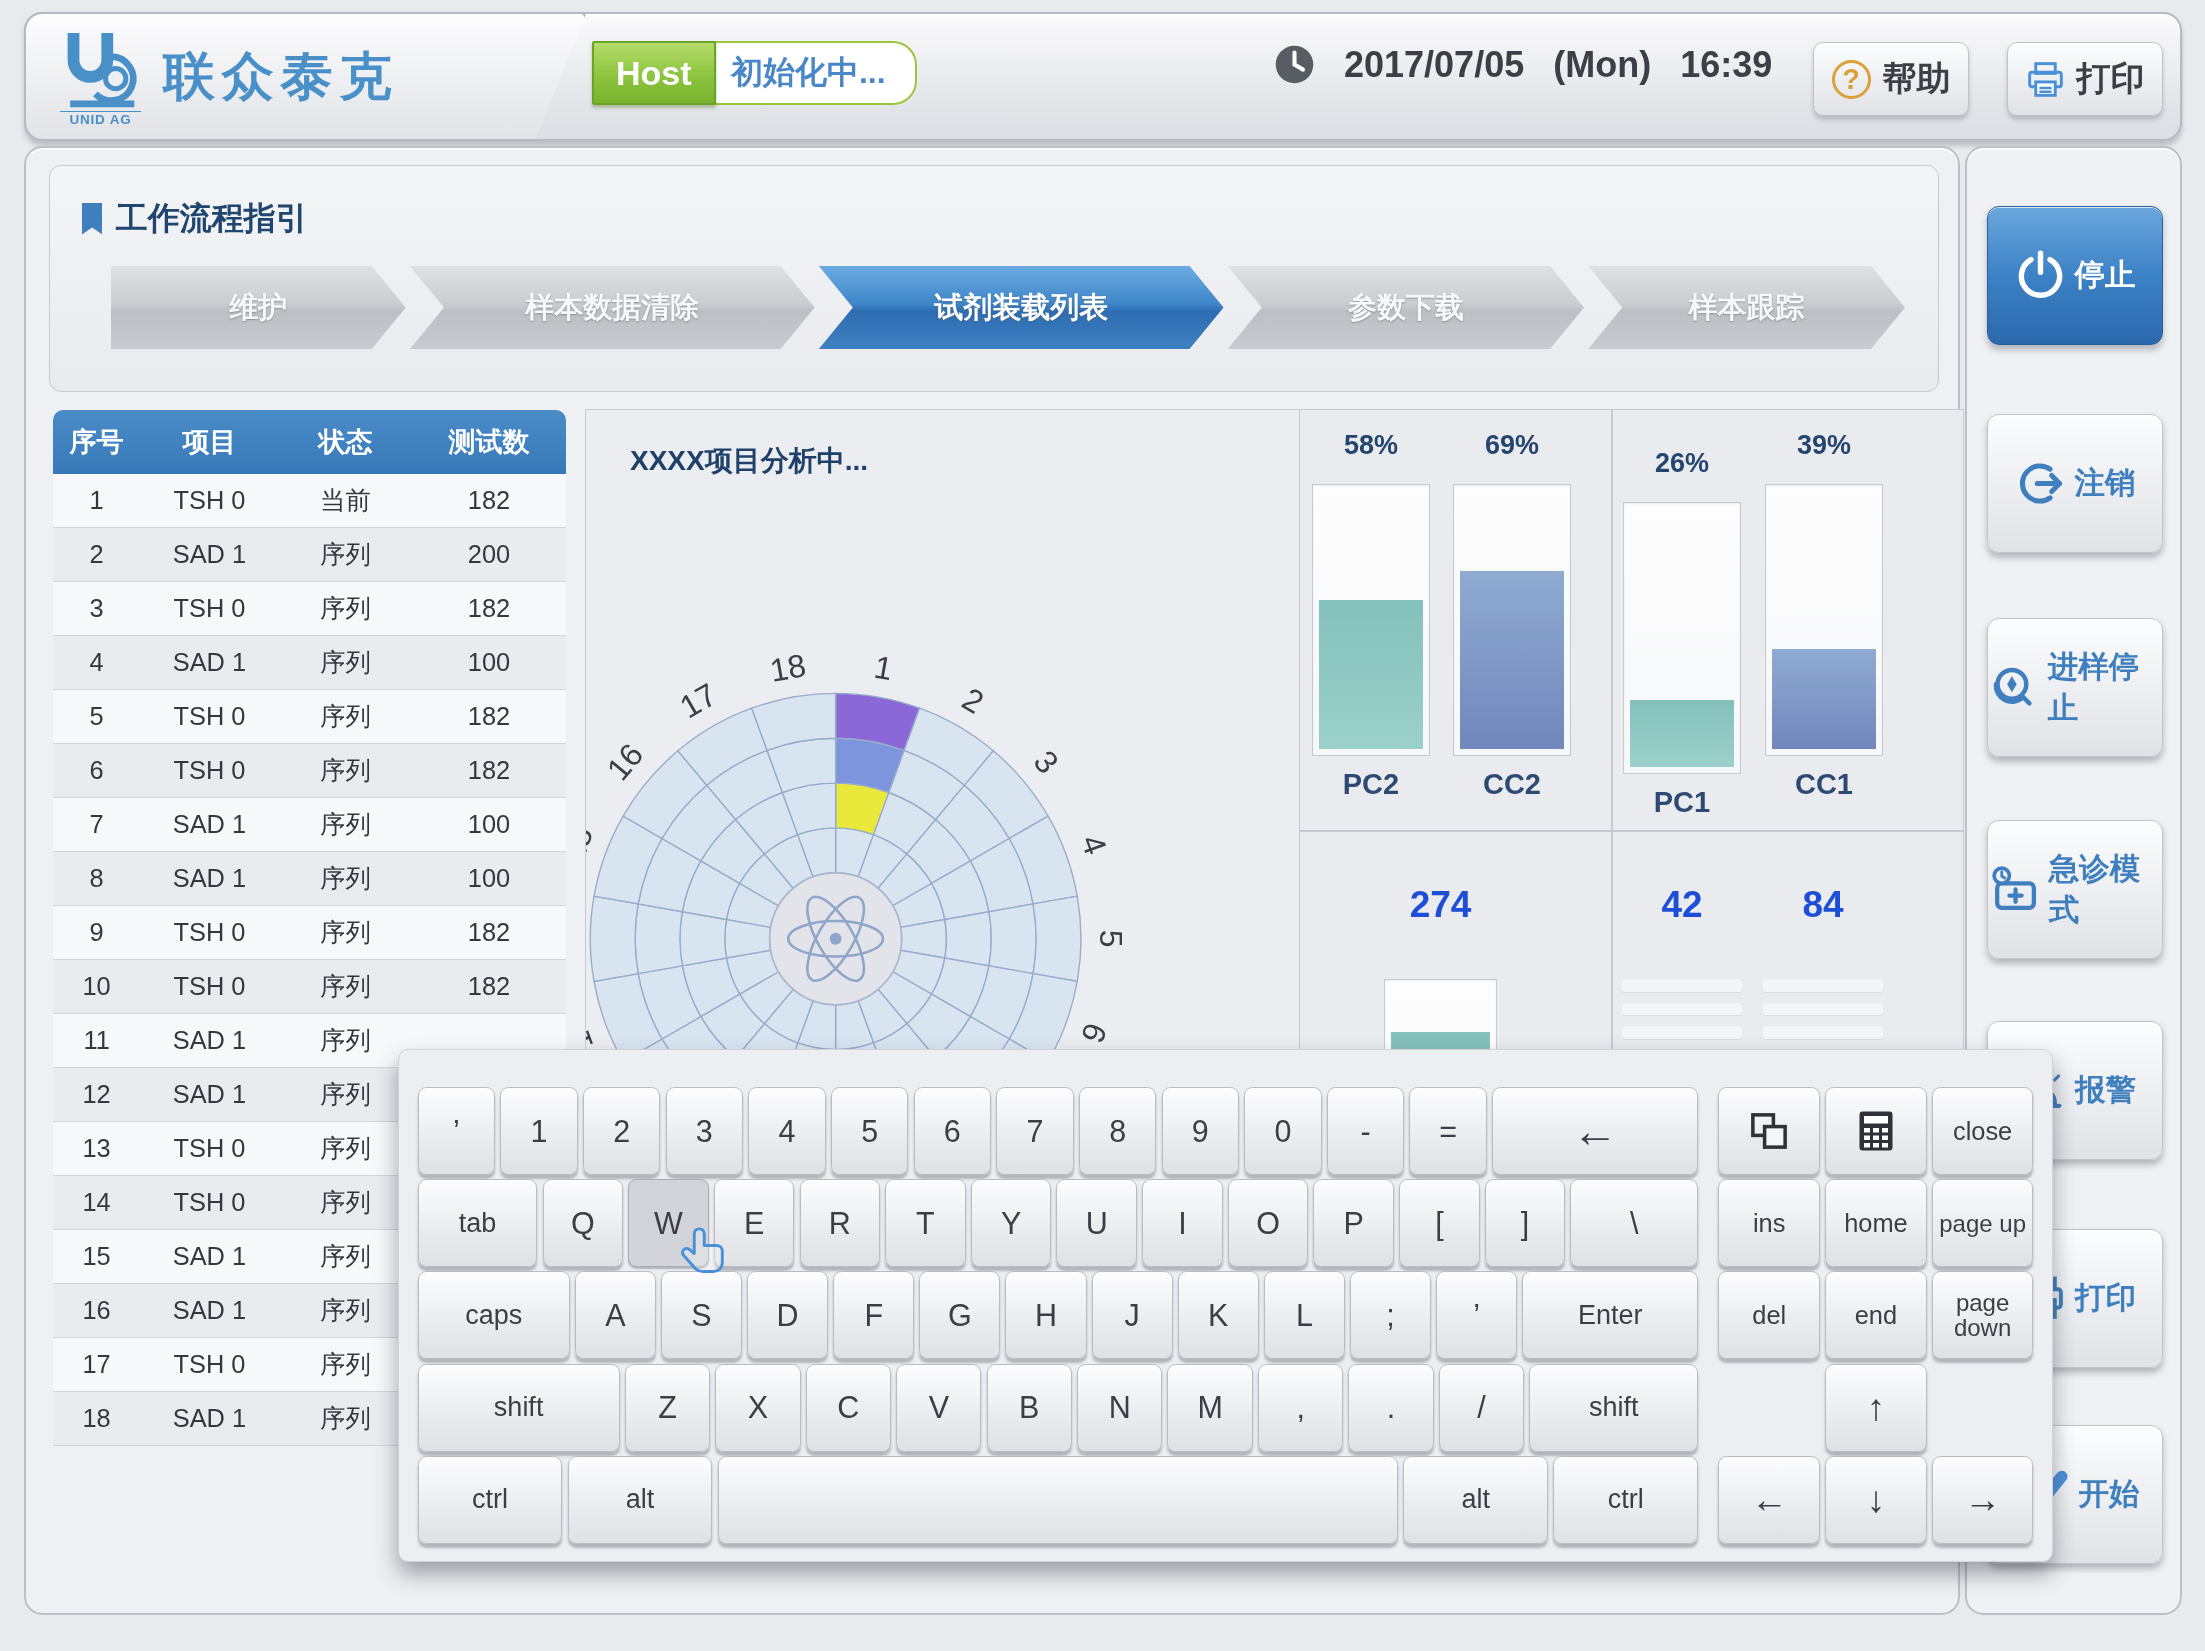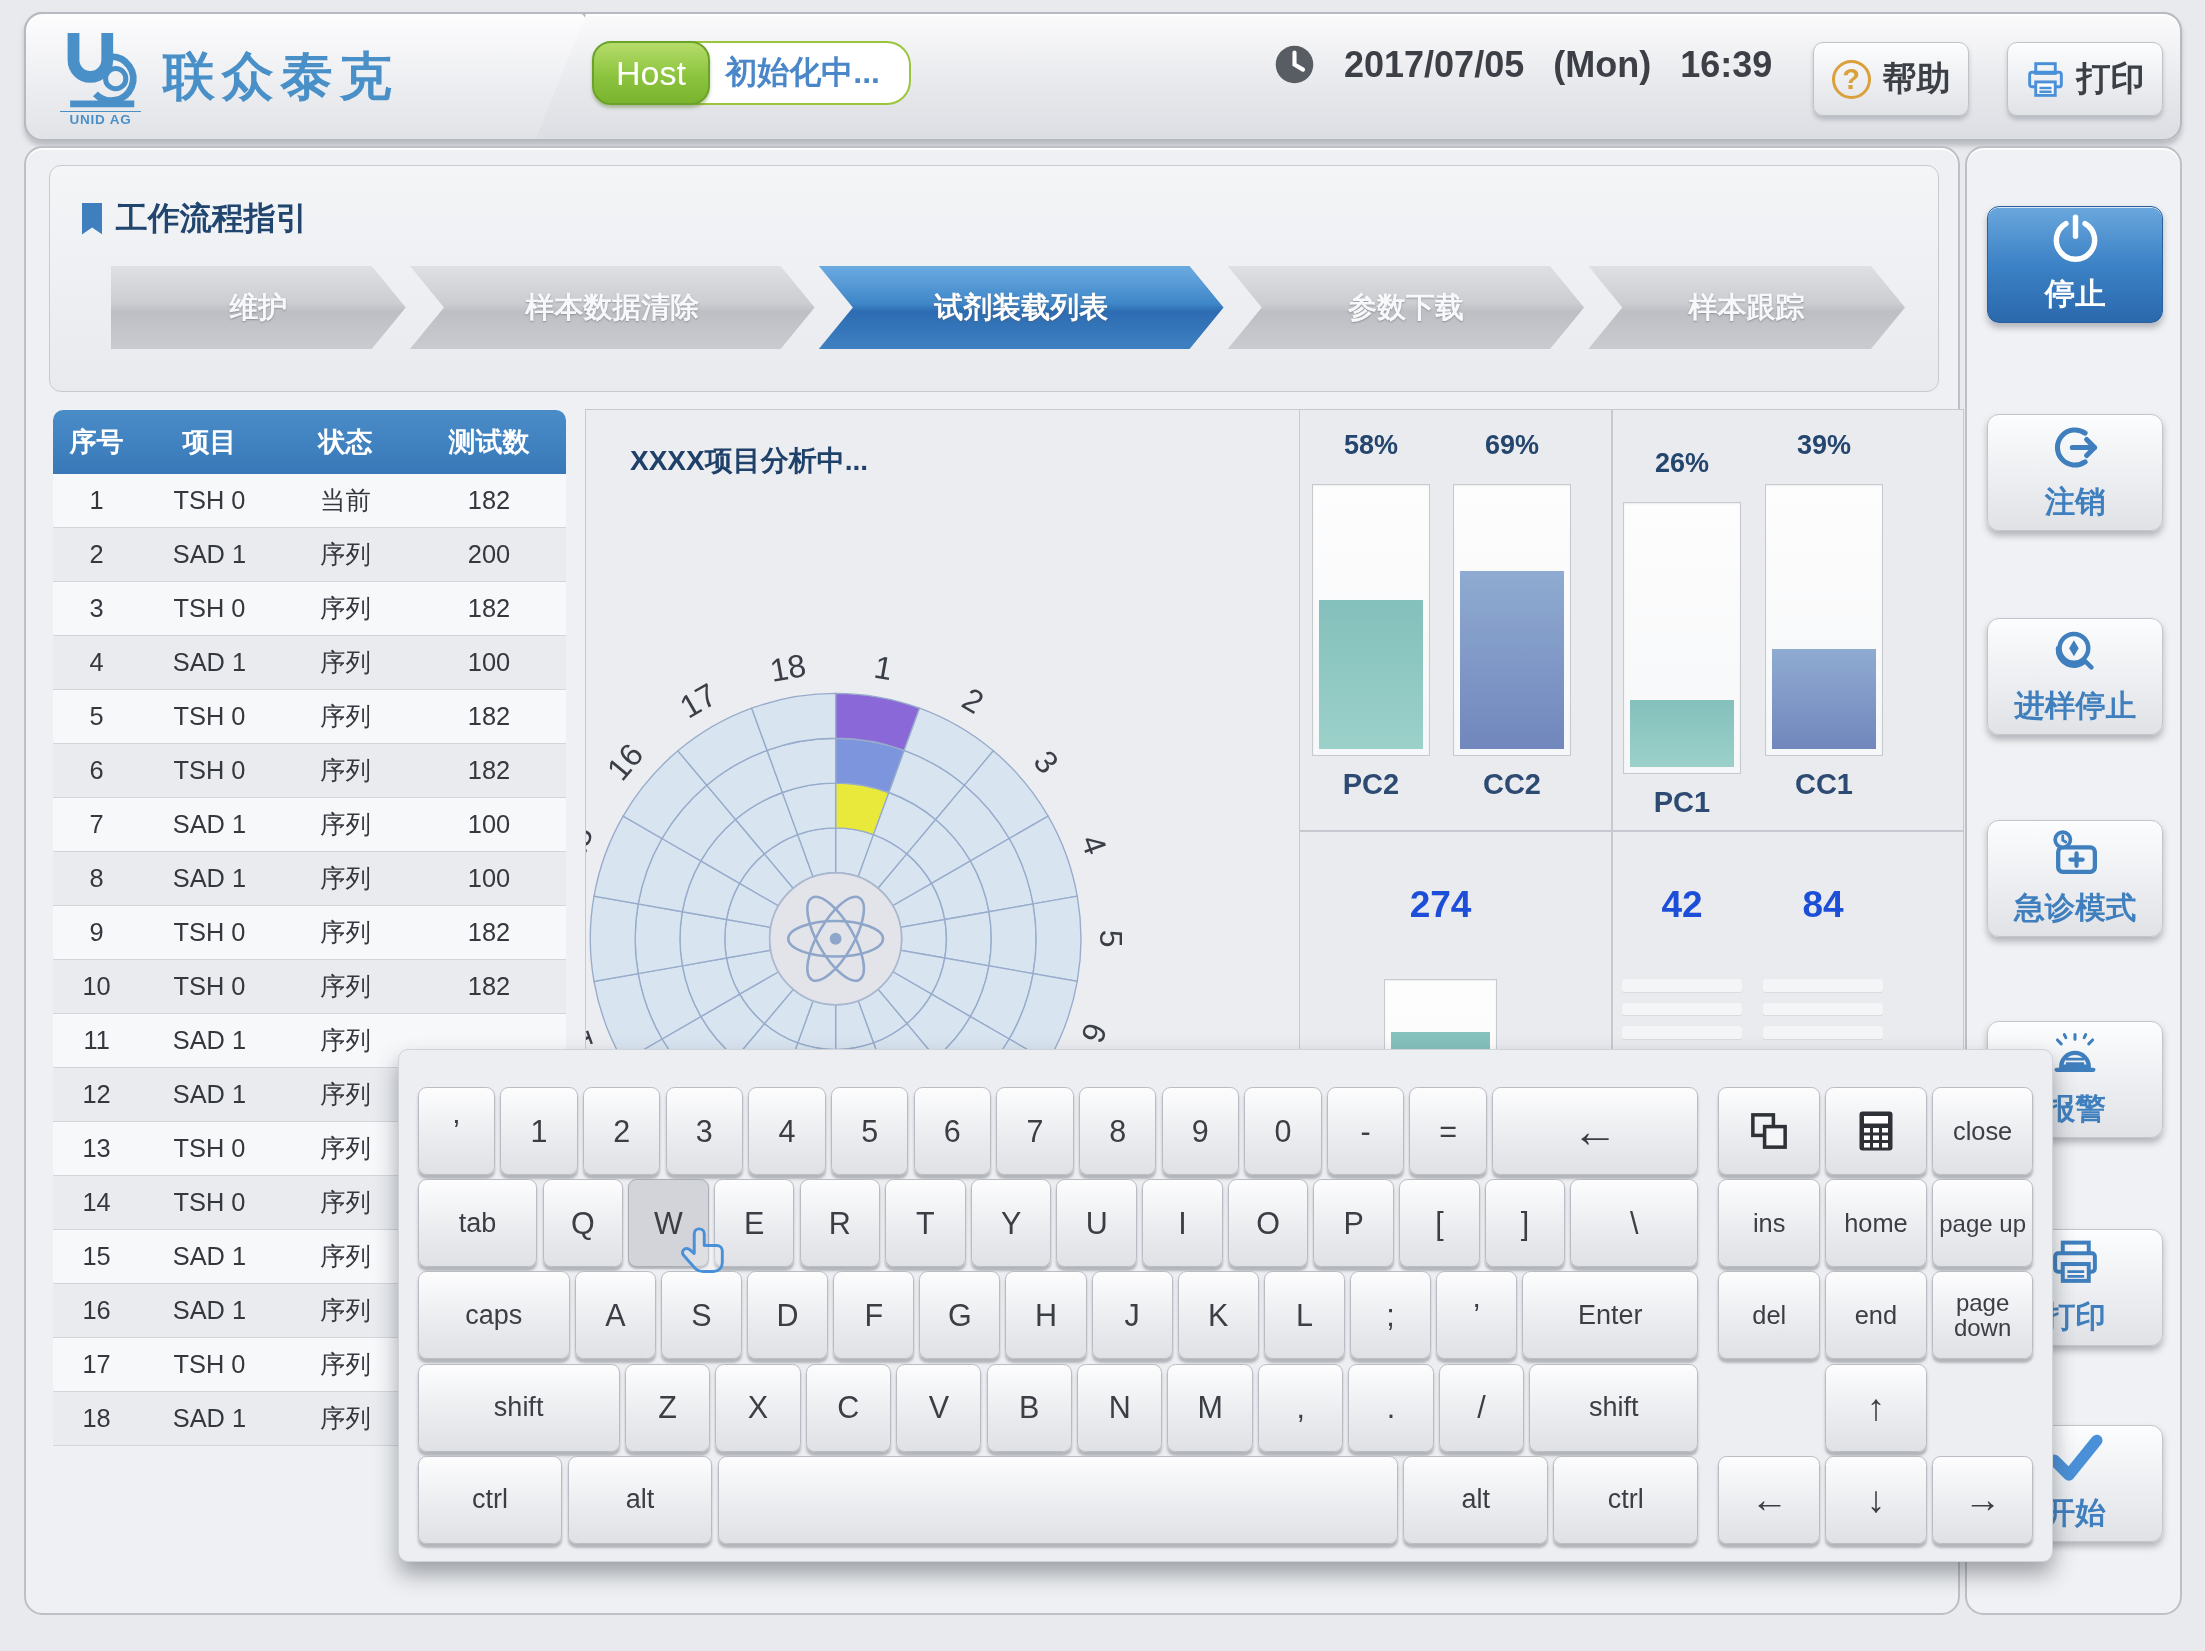--- a/index.html
+++ b/index.html
@@ -17,21 +17,21 @@
     box-shadow:0 4.2px 5.1px rgba(120,124,132,.4), inset 0 1.7px 0 #fff;}
   #logo-zone{position:absolute;left:24px;top:12px;width:563px;height:129px;
     background:linear-gradient(180deg,#fdfdfe,#ecedf0 60%,#e2e3e7);
     border:2.5px solid #b6b9c0;border-radius:18.6px 6.8px 6.8px 18.6px;
     clip-path:polygon(0 0,100% 0,calc(100% - 52px) 100%,0 100%);
     display:flex;align-items:center;padding-left:34px;gap:22px;}
   #logo-zone .brand{font-size:52px;font-weight:bold;color:#4a90c8;letter-spacing:6.8px;}
   .logo-caption{font-size:13.5px;color:#4a90c8;font-weight:bold;letter-spacing:0.8px;text-align:center;border-top:1.7px solid #4a90c8;}
   #host-badge{position:absolute;left:592px;top:41px;height:64px;display:flex;align-items:stretch;z-index:3;}
   #host-chip{background:linear-gradient(180deg,#b5dc6a,#8cc43f 55%,#7ab32e);border:2.5px solid #6aa22a;
-    border-radius:19px;color:#fff;font-size:34px;font-weight:normal;display:flex;align-items:center;
+    border-radius:2px;color:#fff;font-size:34px;font-weight:bold;display:flex;align-items:center;
     padding:0 22px;z-index:2;box-shadow:0 2.5px 3.4px rgba(90,120,40,.4);text-align:center;}
   #host-status{background:#fff;border:2.5px solid #9bc53d;border-left:none;border-radius:0 24px 24px 0;
     color:#4a87c8;font-size:32px;font-weight:bold;display:flex;align-items:center;
     padding:0 29px 0 34px;margin-left:-18.6px;}
   #datetime{position:absolute;left:1274px;top:0;height:129px;display:flex;align-items:center;gap:29px;
     font-size:36px;font-weight:bold;color:#3c4046;}
   .hdr-btn{position:absolute;top:42px;height:74px;
     background:linear-gradient(180deg,#fcfdfe,#eceef1 55%,#e0e2e6);
     border:1.7px solid #bfc2c8;border-radius:10.2px;box-shadow:0 3.4px 4.2px rgba(110,114,122,.35), inset 0 0.8px 0 #fff;
     display:flex;align-items:center;justify-content:center;gap:12px;
@@ -85,24 +85,24 @@
     box-shadow:inset 0 0.8px 1.7px rgba(0,0,0,.08);}
   .gauge-fill-teal{background:linear-gradient(180deg,#84c0bc,#9bd1c9);}
   .gauge-fill-blue{background:linear-gradient(180deg,#8fabd1,#7187bd);}
   .cat-label{margin-top:12px;font-size:29px;font-weight:bold;color:#2c4a72;}
   .cnt-label{position:absolute;font-size:37px;font-weight:bold;color:#1d4ed8;text-align:center;}
   .stack-box{position:absolute;display:flex;flex-direction:column;gap:11px;}
   .stripe{height:12.7px;background:#f4f5f7;border-radius:2.5px;box-shadow:0 0.8px 0.8px rgba(0,0,0,.07);}
   
   #sidebar{position:absolute;left:1965px;top:146px;width:217px;height:1469px;
     background:#f0f1f4;border:2.5px solid #bdc0c6;border-radius:18.6px;box-shadow:inset 0 1.7px 0 #fff;}
-  .side-btn{position:absolute;left:20.3px;width:176px;height:117px;border-radius:12px;cursor:pointer;
+  .side-btn{position:absolute;left:20.3px;width:176px;height:139px;border-radius:12px;cursor:pointer;
     background:linear-gradient(180deg,#fcfdfe,#eceef1 55%,#e0e2e6);
     border:1.7px solid #c2c5cb;box-shadow:0 4.2px 6px rgba(110,114,122,.45), inset 0 0.8px 0 #fff;
-    display:flex;flex-direction:column;align-items:center;justify-content:center;gap:8.5px;
+    display:flex;flex-direction:row;align-items:center;justify-content:center;gap:8.5px;
     font-size:30.5px;font-weight:bold;color:#3f7fbe;}
   .side-btn.primary{background:linear-gradient(180deg,#6aa7dd,#3c82c6 50%,#2b68ac);
     border-color:#2a5f9e;color:#fff;}
   
   #keyboard{position:absolute;left:398px;top:1049px;width:1655px;height:513px;z-index:50;
     background:#edeef2;border:1.7px solid #cfd2d8;border-radius:10.2px;
     box-shadow:0 12px 22px rgba(56,60,68,.45);padding:37px 18.6px 17px 18.6px;}
   .kb-row{display:flex;gap:20.3px;height:88px;margin-bottom:4.2px;}
   .kb-main{flex:1;display:flex;gap:5.1px;}
   .kb-nav{width:315px;display:flex;gap:5.1px;}

